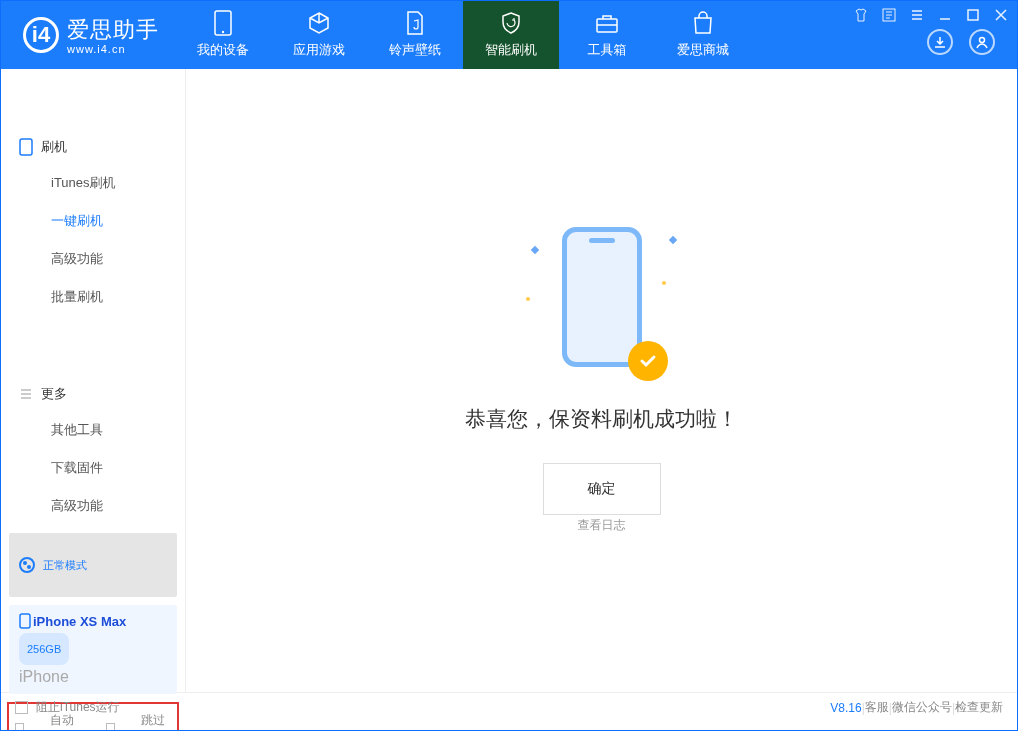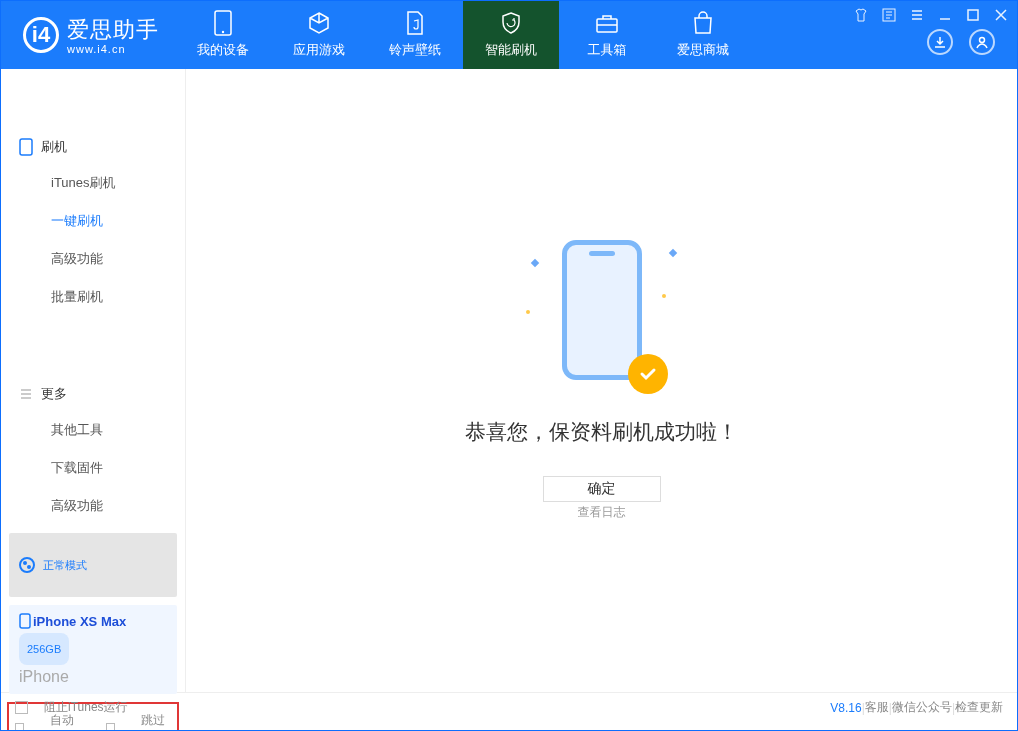--- a/index.html
+++ b/index.html
@@ -46,26 +46,26 @@
 .main { flex: 1; display: flex; flex-direction: column; align-items: center; justify-content: center; }
 .phone-illus { position: relative; width: 120px; height: 160px; margin-bottom: 18px; }
 .phone-body { width: 80px; height: 140px; border: 5px solid #7db8f9; border-radius: 14px; position: absolute; left: 20px; top: 0; background: #e8f2ff; }
 .phone-body::before { content:''; position:absolute; top:6px; left:50%; transform:translateX(-50%); width:26px; height:5px; background:#7db8f9; border-radius:3px; }
 .check-badge { position: absolute; right: -6px; bottom: 6px; width: 40px; height: 40px; background: #ffb400; border-radius: 50%; display: flex; align-items: center; justify-content: center; }
 .sparkle { position:absolute; width:6px; height:6px; background:#6aa8f7; transform: rotate(45deg); }
 .sparkle.s1 { left:-10px; top:20px; } .sparkle.s2 { right:-14px; top:10px; }
 .dot { position:absolute; width:4px; height:4px; background:#ffc94a; border-radius:50%; }
 .dot.d1 { left:-16px; top:70px;} .dot.d2 { right:-4px; top:54px;}
 .success-text { font-size: 21px; color: #333; margin-bottom: 30px; }
-.ok-btn { border: 1px solid #ddd; background: #fff; padding: 3px 44px; font-size: 14px; color: #333; cursor: pointer; margin-bottom: 2px; }
+.ok-btn { border: 1px solid #ddd; background: #fff; padding: 16px 44px; font-size: 14px; color: #333; cursor: pointer; margin-bottom: 2px; }
 .view-log { font-size: 12px; color: #999; cursor: pointer; }
 
 
 .footer { height: 30px; border-top: 1px solid #eee; display: flex; align-items: center; font-size: 12px; color: #888; padding: 0 14px; }
-.footer-left { display:flex; align-items:center; gap:16px; }
+.footer-left { display:flex; align-items:center; gap:8px; }
 .footer-right { margin-left: auto; display: flex; align-items: center; }
 .footer-sep { color: #ddd; }
 .ver { color: #1b7cfc; }
 
 svg { display:block; }
 </style>
 </head>
 <body>
 
 <div class="header">

